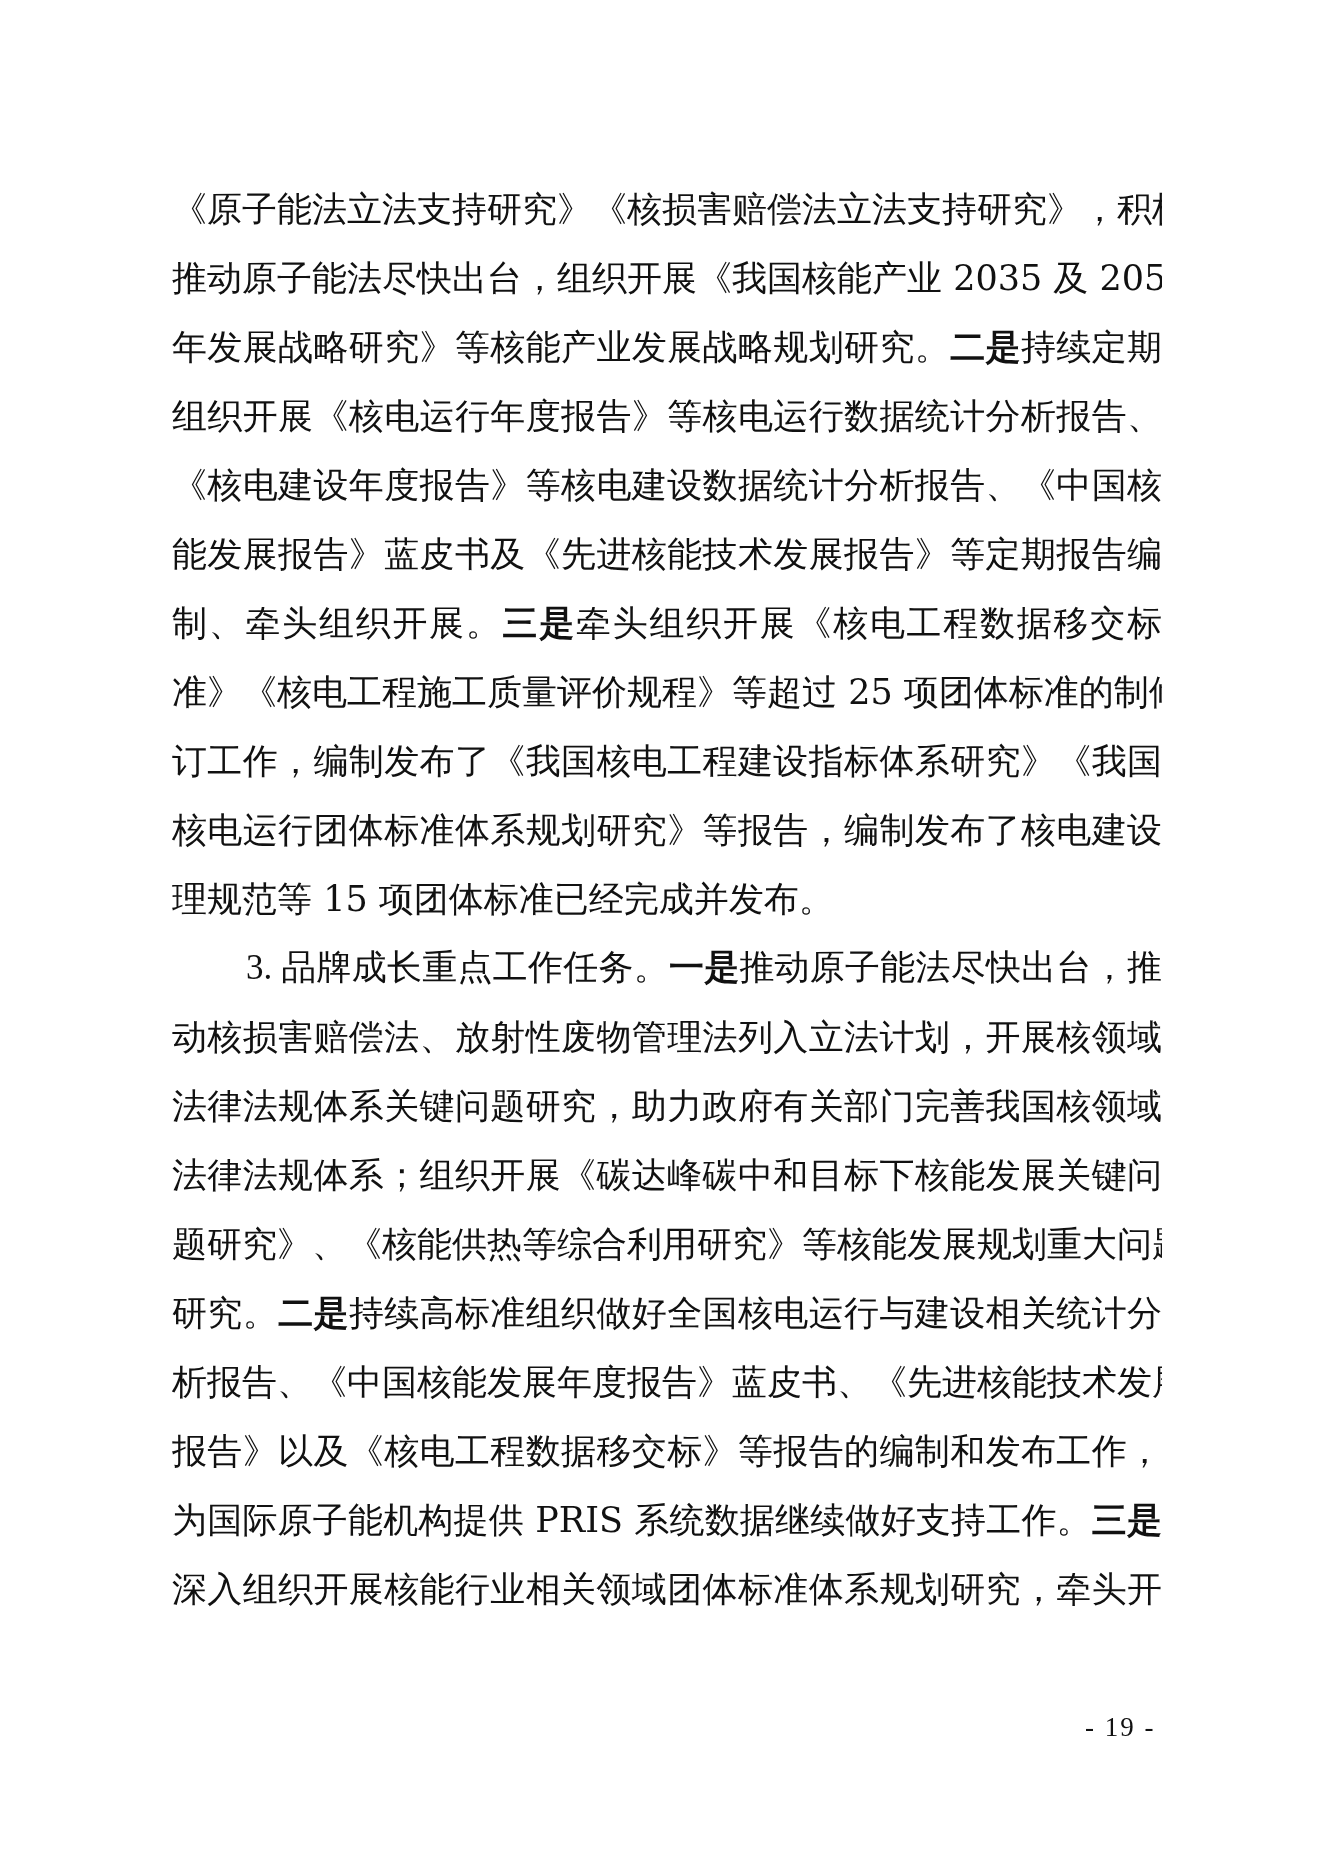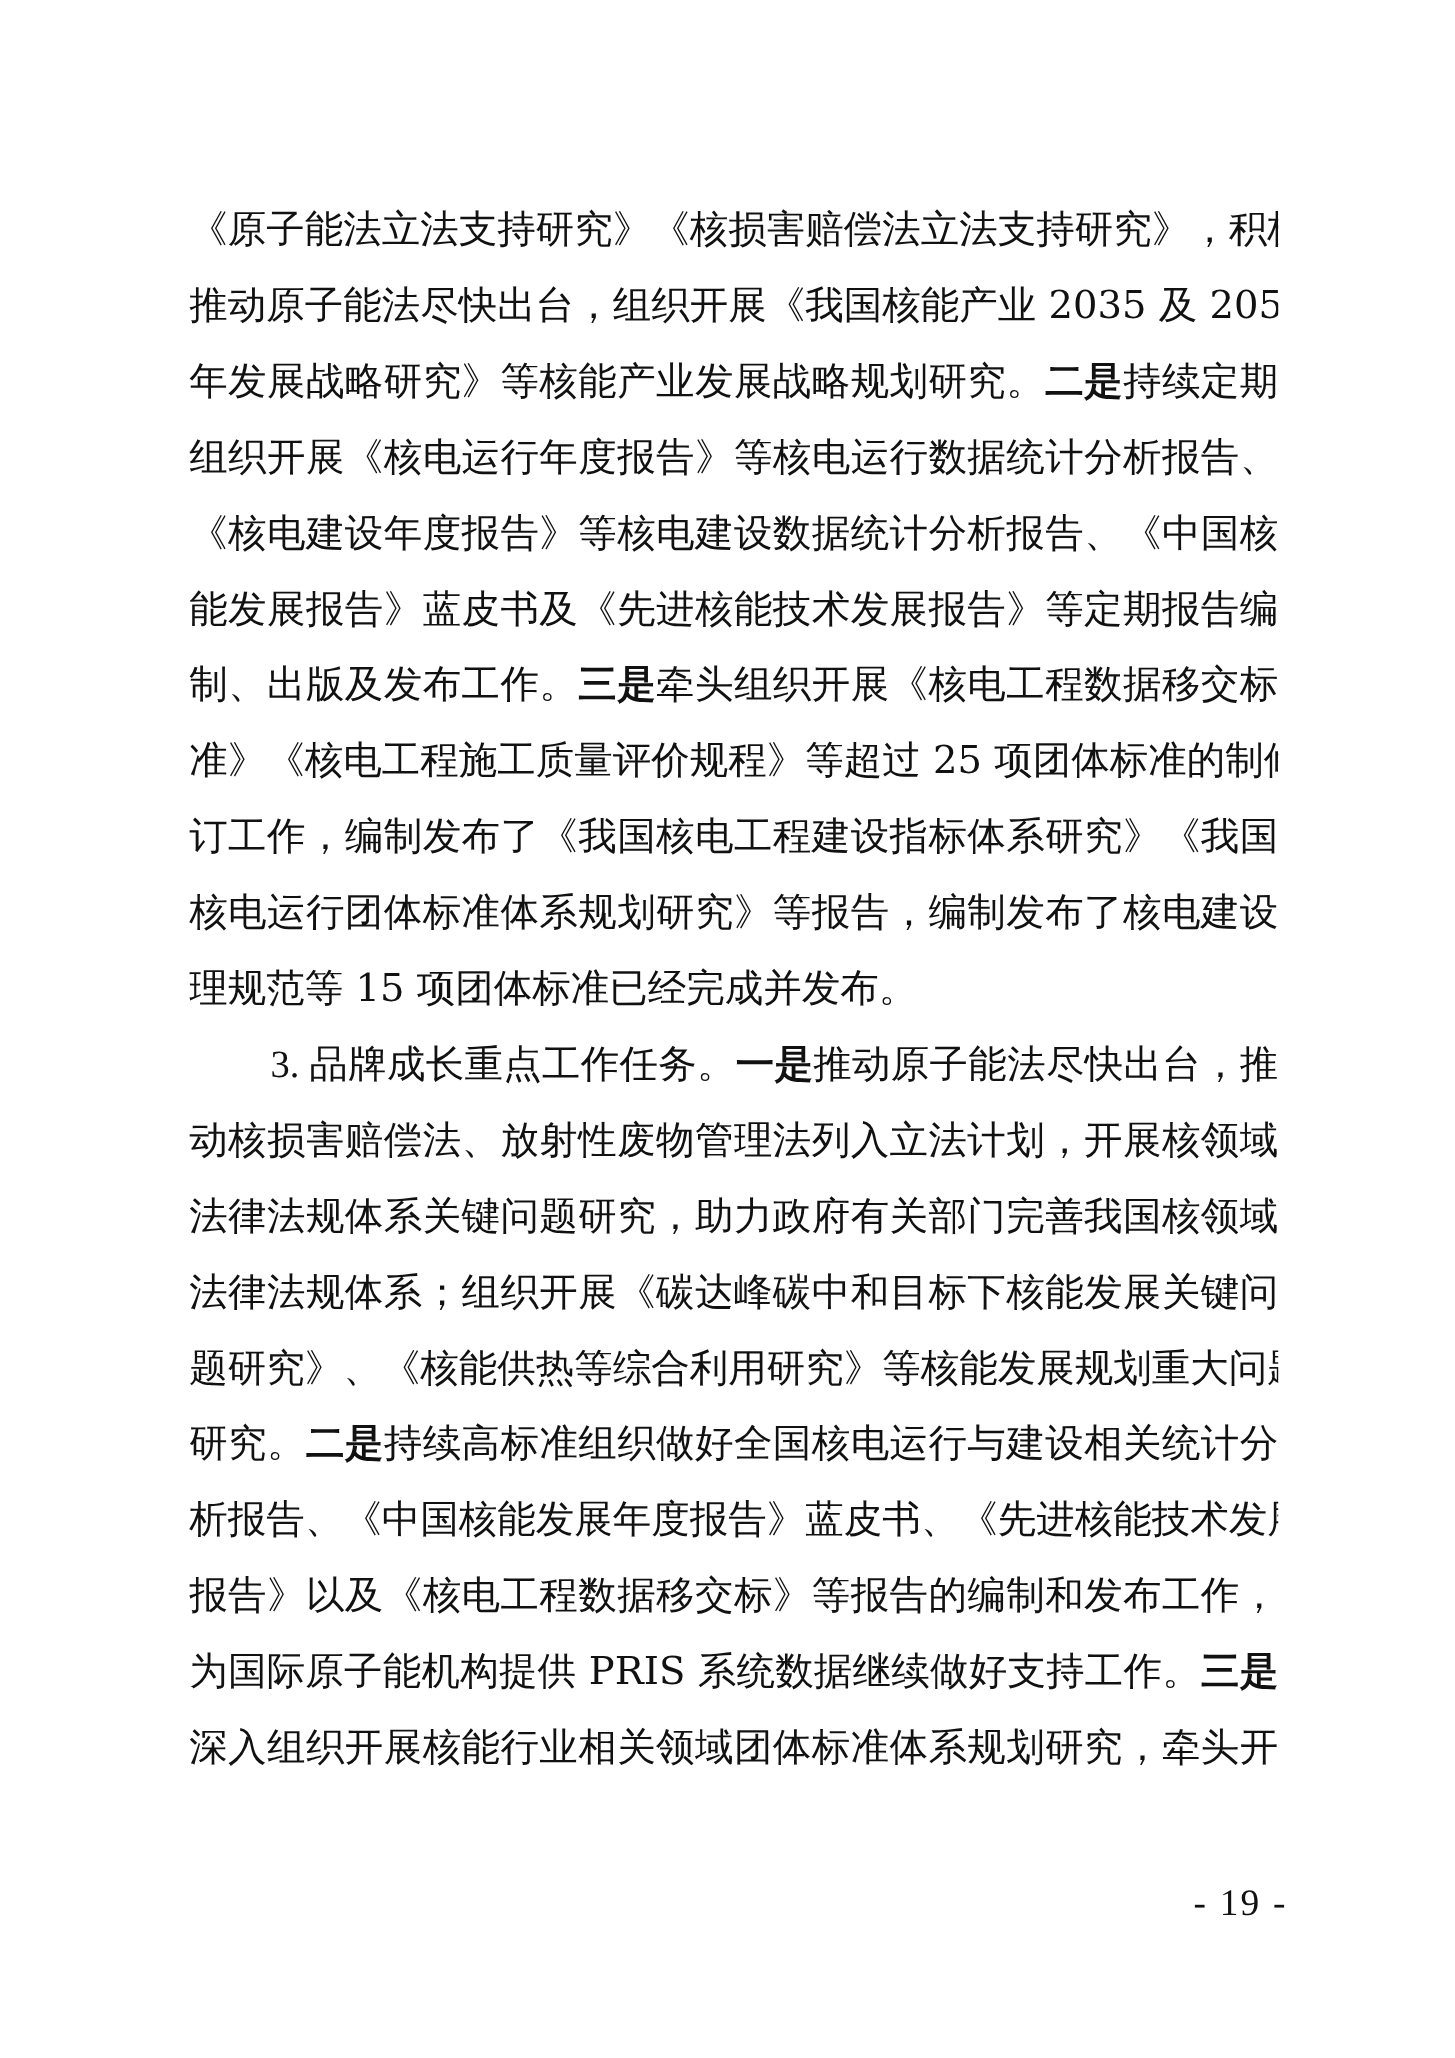--- a/index.html
+++ b/index.html
@@ -4,34 +4,34 @@
 <style>
   html, body { margin:0; padding:0; background:#ffffff; }
   body { width:1323px; height:1871px; position:relative; overflow:hidden;
          font-family: "DejaVu Serif", "Liberation Serif", serif; color:#111; }
   .page-body { position:absolute; left:172px; top:183px; width:990px; }
   .line { height:69px; line-height:52px; font-size:35px; white-space:nowrap;
           text-align:justify; text-align-last:justify; overflow:hidden; }
   .line.last { text-align-last:left; }
   .line.indent { padding-left:74px;font-family:Liberation Serif, serif; }
   .bold { font-weight:bold; }
-  .page-number { position:absolute; left:1085px; top:1712px; font-size:34px;
+  .page-number { position:absolute; left:1085px; top:1712px; font-size:27px;
                  font-family:"Liberation Serif", serif; letter-spacing:2px; }
 </style>
 </head>
 <body>
 
 <div class="page-body" id="body">
     <div class="line"><span>《原子能法立法支持研究》《核损害赔偿法立法支持研究》，积极</span></div>
     <div class="line"><span>推动原子能法尽快出台，组织开展《我国核能产业 2035 及 2050</span></div>
     <div class="line"><span>年发展战略研究》等核能产业发展战略规划研究。</span><span class="bold">二是</span><span>持续定期</span></div>
     <div class="line"><span>组织开展《核电运行年度报告》等核电运行数据统计分析报告、</span></div>
     <div class="line"><span>《核电建设年度报告》等核电建设数据统计分析报告、《中国核</span></div>
     <div class="line"><span>能发展报告》蓝皮书及《先进核能技术发展报告》等定期报告编</span></div>
-    <div class="line"><span>制、出版及发布工作。</span><span class="bold">三是</span><span>牵头组织开展《核电工程数据移交标</span></div>
+    <div class="line"><span>制、牵头组织开展。</span><span class="bold">三是</span><span>牵头组织开展《核电工程数据移交标</span></div>
     <div class="line"><span>准》《核电工程施工质量评价规程》等超过 25 项团体标准的制修</span></div>
     <div class="line"><span>订工作，编制发布了《我国核电工程建设指标体系研究》《我国</span></div>
     <div class="line"><span>核电运行团体标准体系规划研究》等报告，编制发布了核电建设</span></div>
     <div class="line last"><span>理规范等 15 项团体标准已经完成并发布。</span></div>
     <div class="line indent"><span>3. 品牌成长重点工作任务。</span><span class="bold">一是</span><span>推动原子能法尽快出台，推</span></div>
     <div class="line"><span>动核损害赔偿法、放射性废物管理法列入立法计划，开展核领域</span></div>
     <div class="line"><span>法律法规体系关键问题研究，助力政府有关部门完善我国核领域</span></div>
     <div class="line"><span>法律法规体系；组织开展《碳达峰碳中和目标下核能发展关键问</span></div>
     <div class="line"><span>题研究》、《核能供热等综合利用研究》等核能发展规划重大问题</span></div>
     <div class="line"><span>研究。</span><span class="bold">二是</span><span>持续高标准组织做好全国核电运行与建设相关统计分</span></div>

